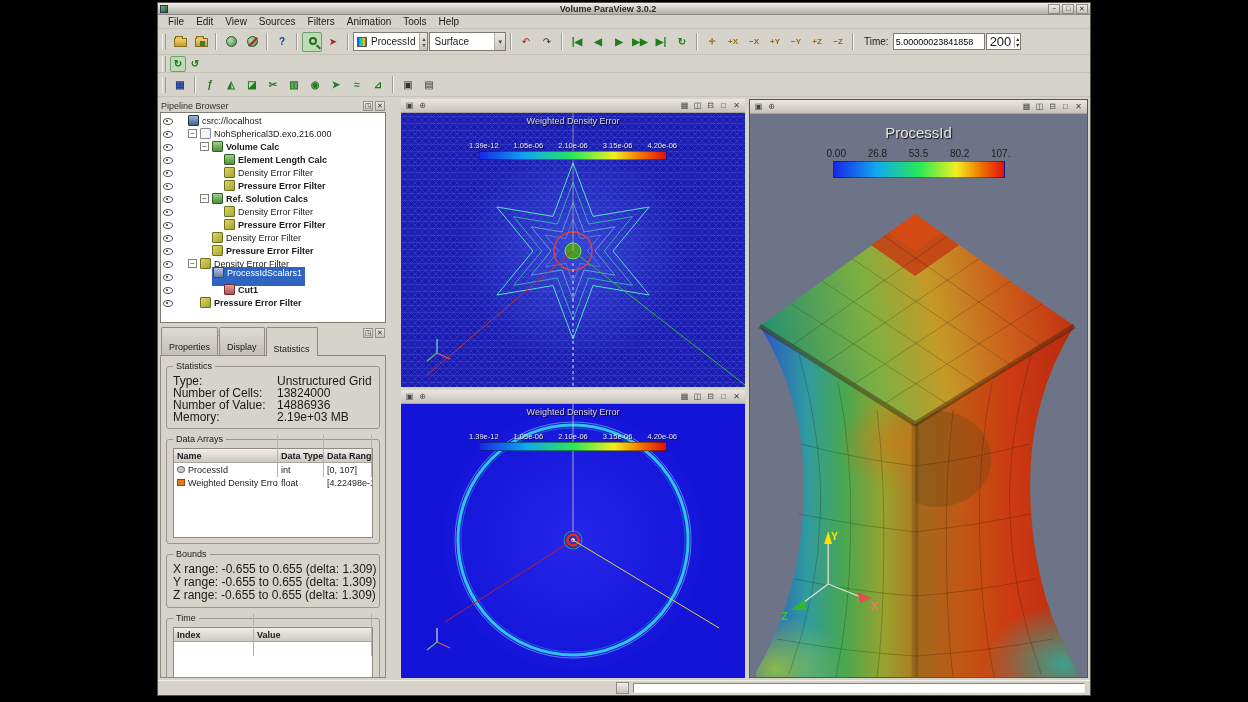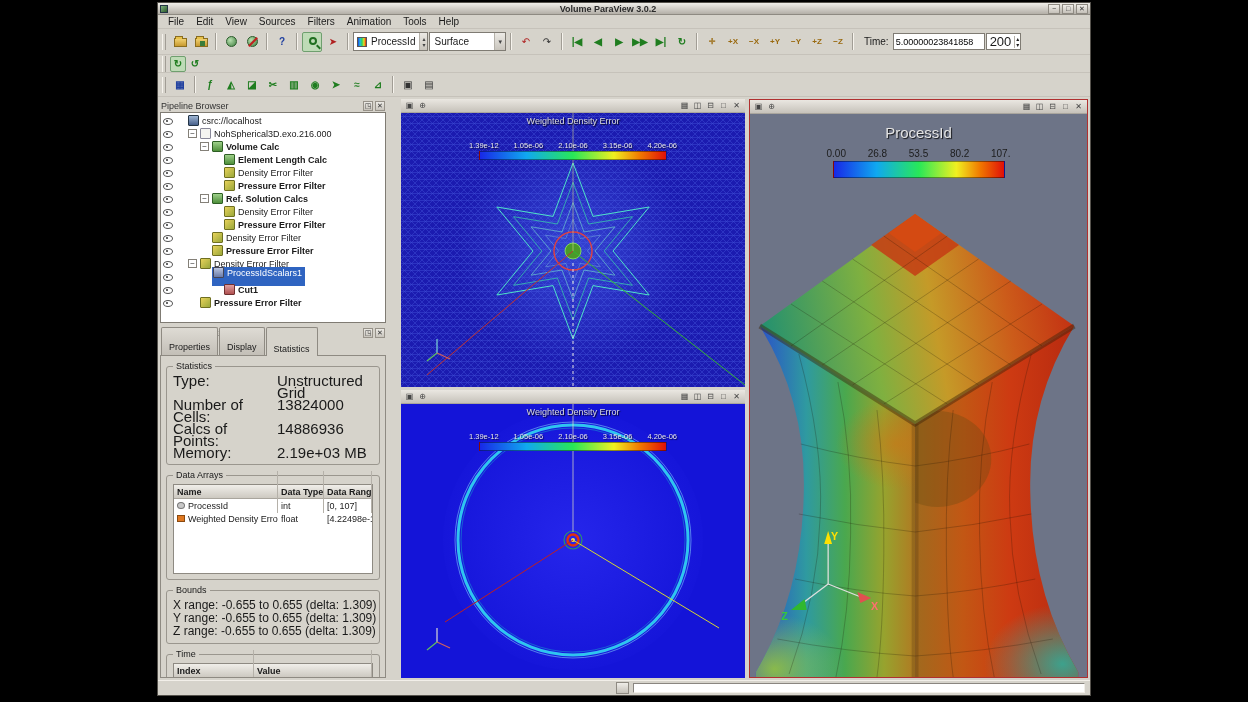--- a/index.html
+++ b/index.html
@@ -70,21 +70,21 @@
   .i-proc{background:linear-gradient(#b8c4e0,#6a7ba8);border:1px solid #444455}
   .i-cut{background:linear-gradient(#e0a0a0,#b05050);border:1px solid #703030}
   .selwrap{display:flex;align-items:center;background:#2f64c1;color:#fff;padding:0 3px 8px 1px}
   
   .tabs{display:flex;align-items:flex-end;height:17px;flex:none;padding-left:1px}
   .tab{height:14px;padding:14px 7px;border:1px solid #8e8a82;border-bottom:none;background:linear-gradient(#dedbd4,#c2beb6);font-size:9px;border-radius:2px 2px 0 0;margin-right:1px;line-height:11px}
   .tab.active{height:17px;background:#d6d3cb;line-height:14px;position:relative;z-index:2}
   .insp-body{flex:1;border:1px solid #8e8a82;margin-top:-1px;padding:10px 5px 4px;display:flex;flex-direction:column;overflow:hidden;background:#d6d3cb}
   .group{border:1px solid #9a968e;border-radius:3px;position:relative;padding:8px 6px 5px;margin-bottom:10px;flex:none}
   .group-title{position:absolute;top:-6px;left:6px;background:#d6d3cb;padding:0 3px;font-size:9px}
-  .stat-row{display:flex;font-size:15px;line-height:12px}
+  .stat-row{display:flex;font-size:12px;line-height:12px}
   .stat-label{width:104px;flex:none}
   .dt{background:#fff;border:1px solid #8e8a82;height:90px;display:flex;flex-direction:column;font-size:9px}
   .dt-head{display:flex;flex:none;height:14px;background:linear-gradient(#f0eee9,#cdc9c1);font-weight:bold;border-bottom:1px solid #a9a59d;align-items:center}
   .dt-head span{padding:16px 3px;border-right:1px solid #b5b1a9;overflow:hidden;white-space:nowrap}
   .dc1{width:104px;flex:none}.dc2{width:46px;flex:none}.dc3{flex:1}
   .dt-row{display:flex;height:13px;align-items:center;white-space:nowrap}
   .dt-row span{padding:0 3px;overflow:hidden}
   .ai{width:7px;height:7px;flex:none;margin-left:3px}
   .ai.point{border-radius:50%;background:#c8c8c8;border:1px solid #777}
   .ai.cell{background:#e07820;border:1px solid #8a4a10}
@@ -370,21 +370,21 @@
             <span class="group-title">Statistics</span>
             <div class="stat-row">
               <span class="stat-label">Type:</span>
               <span>Unstructured Grid</span>
             </div>
             <div class="stat-row">
               <span class="stat-label">Number of Cells:</span>
               <span>13824000</span>
             </div>
             <div class="stat-row">
-              <span class="stat-label">Calcs of Points:</span>
+              <span class="stat-label">Number of Value:</span>
               <span>14886936</span>
             </div>
             <div class="stat-row">
               <span class="stat-label">Memory:</span>
               <span>2.19e+03 MB</span>
             </div>
           </div>
 
           <div class="group">
             <span class="group-title">Data Arrays</span>

